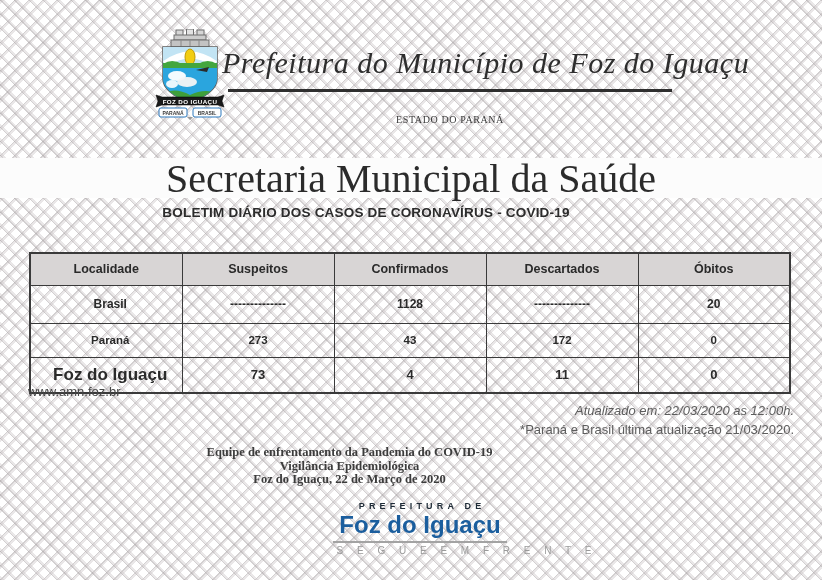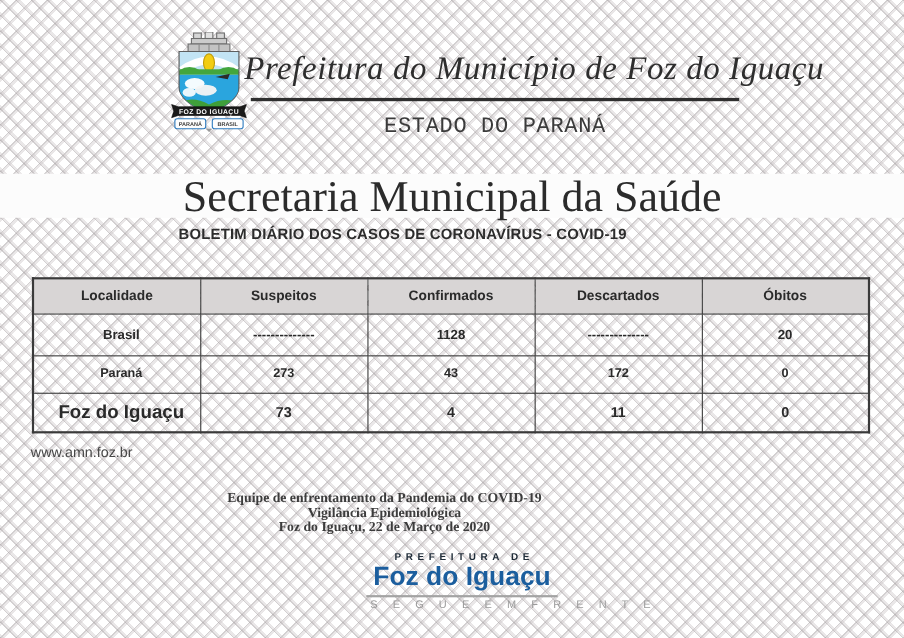--- a/index.html
+++ b/index.html
@@ -17,22 +17,22 @@
   
   .crest { position:absolute; left:154px; top:29px; width:72px; height:92px; }
 
   .header-text { position:absolute; left:222px; top:46px; width:456px; text-align:center; }
   .header-title {
     font-family:"Liberation Serif", serif; font-style:italic;
     font-size:30px; color:#2e2e2e; white-space:nowrap; letter-spacing:.5px;
   }
   .header-rule { height:3px; background:#2f2f2f; margin:9px 6px 0 6px; }
   .header-sub {
-    font-family:Liberation Mono, monospace; font-size:20px; color:#3b3b3b;
-    margin-top:12px; letter-spacing:.6px;
+    font-family:Liberation Serif, serif; font-size:10px; color:#3b3b3b;
+    margin-top:22px; letter-spacing:.6px;
   }
 
   
   .band {
     position:absolute; left:0; top:158px; width:822px; height:40px;
     background:#fcfcfc; display:flex; align-items:center; justify-content:center;
   }
   .band-title {
     font-family:"Liberation Serif", serif; font-size:40px; color:#2b2b2b; white-space:nowrap;
   }
@@ -53,21 +53,21 @@
     font-weight:bold; color:#2a2a2a; overflow:hidden;margin-top:44px;
   }
   table.covid th { background:#d8d5d5; font-size:12.5px; height:32px; }
   td.loc { text-align:left; padding-left:8px; }
   tr.r-brasil  td { height:38px; font-size:12px; }
   tr.r-parana  td { height:34px; font-size:11.5px; }
   tr.r-foz     td { height:36px; font-size:13px; }
   tr.r-foz     td.loc { font-size:17px; }
 
   
-  .website { position:absolute; left:28px; top:403px; font-size:13px; color:#474747;text-align:center; }
+  .website { position:absolute; left:28px; top:384px; font-size:13px; color:#474747;text-align:center; }
 
   .updated {
     position:absolute; right:28px; top:402px; text-align:right;
     font-size:13px; color:#5d5d5d; line-height:18.5px;
   }
   .updated .it { font-style:italic; }
 
   .team {
     position:absolute; left:0; top:446px; width:699px; text-align:center;
     font-family:"Liberation Serif", serif; font-weight:bold;
@@ -184,20 +184,24 @@
         <td>73</td>
         <td>4</td>
         <td>11</td>
         <td>0</td>
       </tr>
     </tbody>
   </table>
 
   <div class="website">www.amn.foz.br</div>
 
+  <div class="updated">
+    <div class="it">Atualizado em: 22/03/2020 as 12:00h.</div>
+    <div>*Paraná e Brasil última atualização 21/03/2020.</div>
+  </div>
 
   <div class="team">
     <div>Equipe de enfrentamento da Pandemia do COVID-19</div>
     <div>Vigilância Epidemiológica</div>
     <div>Foz do Iguaçu, 22 de Março de 2020</div>
   </div>
 
   <div class="logo">
     <div class="logo-top">PREFEITURA DE</div>
     <div class="logo-name">Foz do Iguaçu</div>

